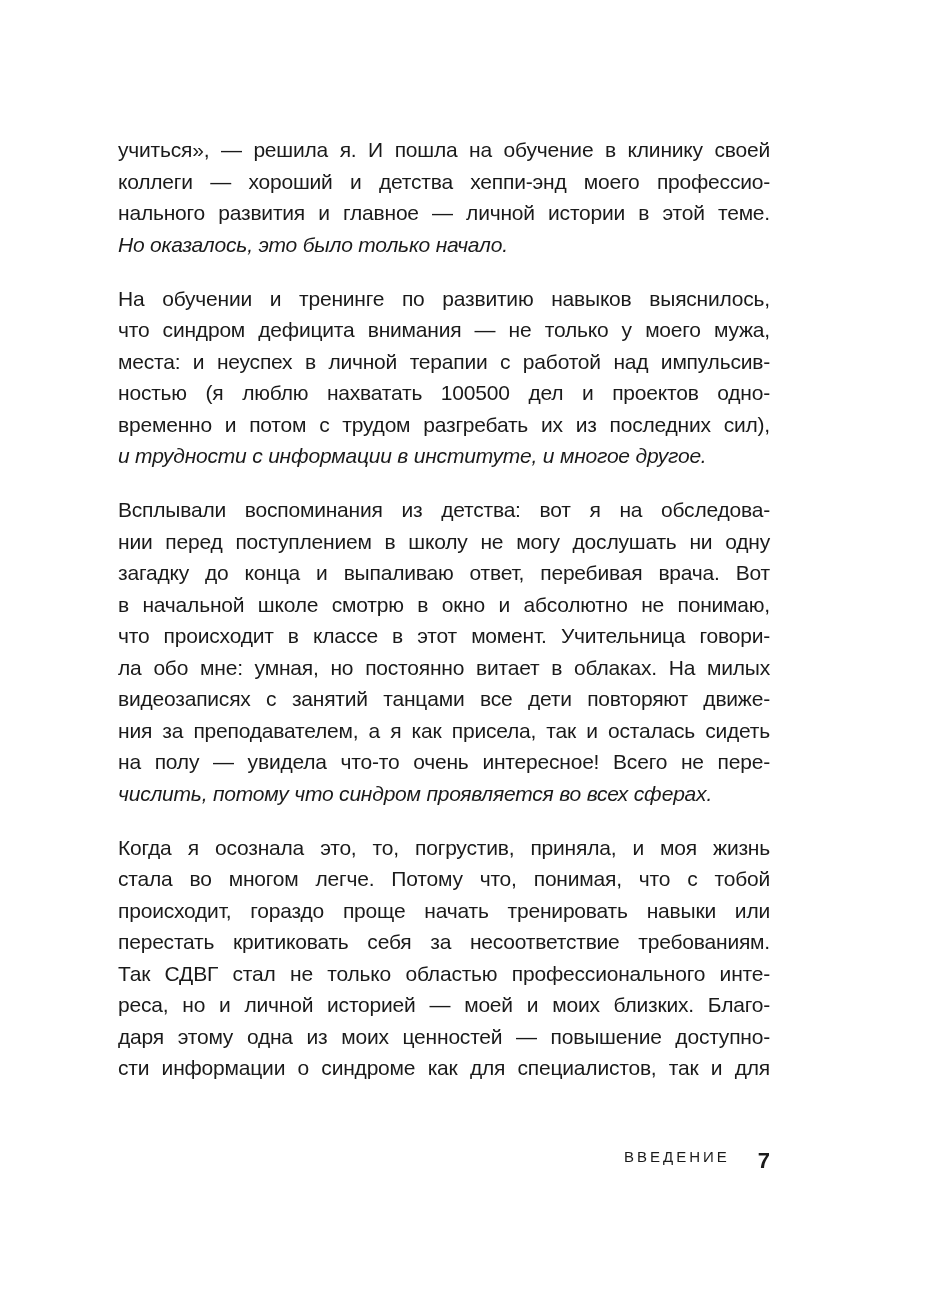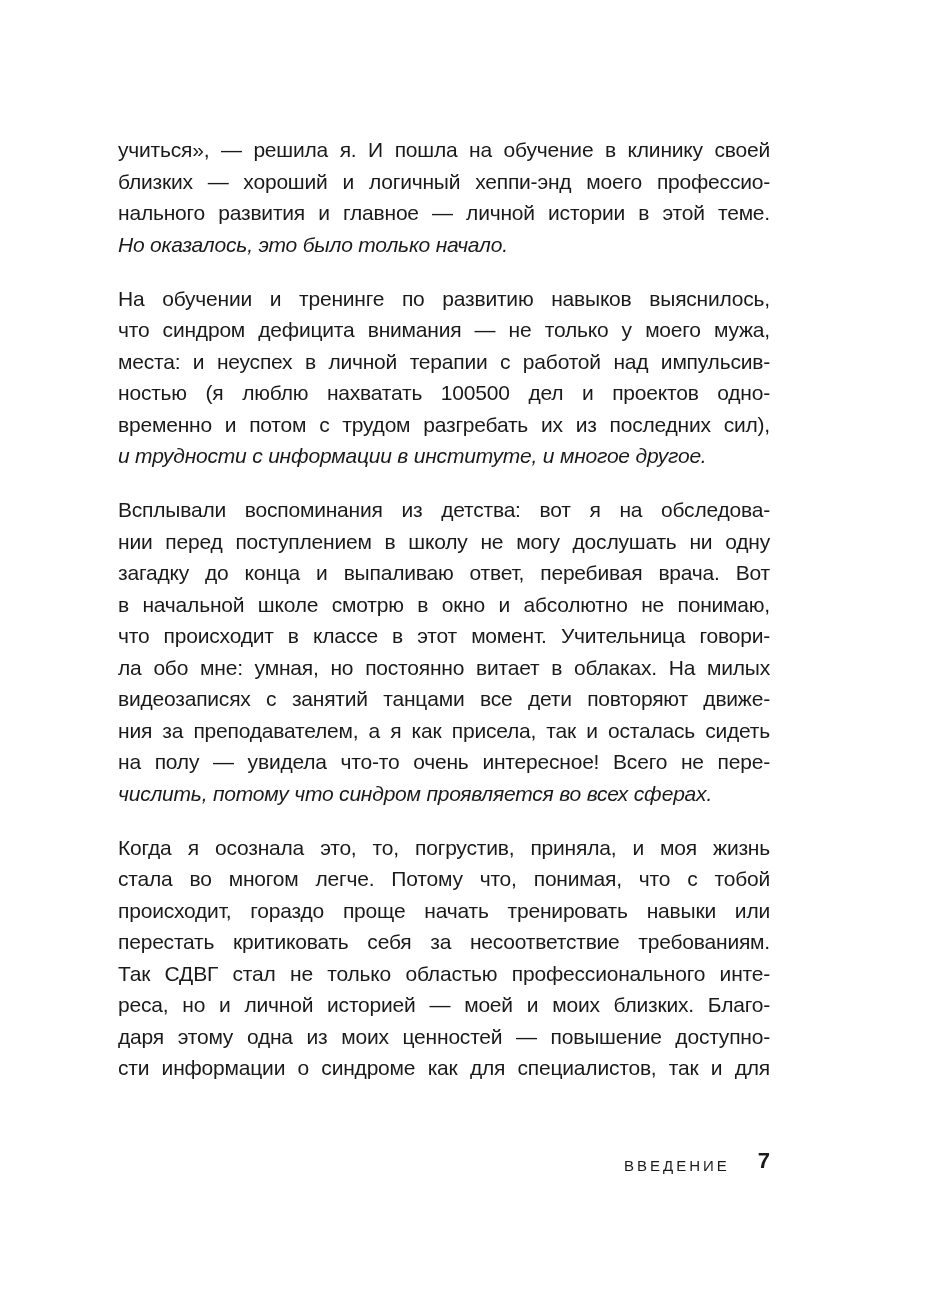--- a/index.html
+++ b/index.html
@@ -35,21 +35,21 @@
     text-align-last: left;
     font-style: italic;
   }
   .footer {
     position: absolute;
     top: 1148px;
     left: 118px;
     width: 652px;
     display: flex;
     justify-content: flex-end;
-    align-items: flex-end;
+    align-items: flex-start;
     color: #1a1a1a;
   }
   .footer .section {
     font-size: 15px;
     letter-spacing: 3px;
     font-weight: 500;
   }
   .footer .pagenum {
     font-size: 22px;
     font-weight: 700;
@@ -57,21 +57,21 @@
     letter-spacing: 0;
   }
 </style>
 </head>
 <body>
 
 <div class="page">
   <div class="text-block">
       <div class="paragraph">
         <div class="line">учиться», — решила я. И пошла на обучение в клинику своей</div>
-        <div class="line">близких — хороший и логичный хеппи-энд моего профессио-</div>
+        <div class="line">коллеги — хороший и детства хеппи-энд моего профессио-</div>
         <div class="line">нального развития и главное — личной истории в этой теме.</div>
         <div class="line para-end">Но оказалось, это было только начало.</div>
       </div>
       <div class="paragraph">
         <div class="line">На обучении и тренинге по развитию навыков выяснилось,</div>
         <div class="line">что синдром дефицита внимания — не только у моего мужа,</div>
         <div class="line">места: и неуспех в личной терапии с работой над импульсив-</div>
         <div class="line">ностью (я люблю нахватать 100500 дел и проектов одно-</div>
         <div class="line">временно и потом с трудом разгребать их из последних сил),</div>
         <div class="line para-end">и трудности с информации в институте, и многое другое.</div>

